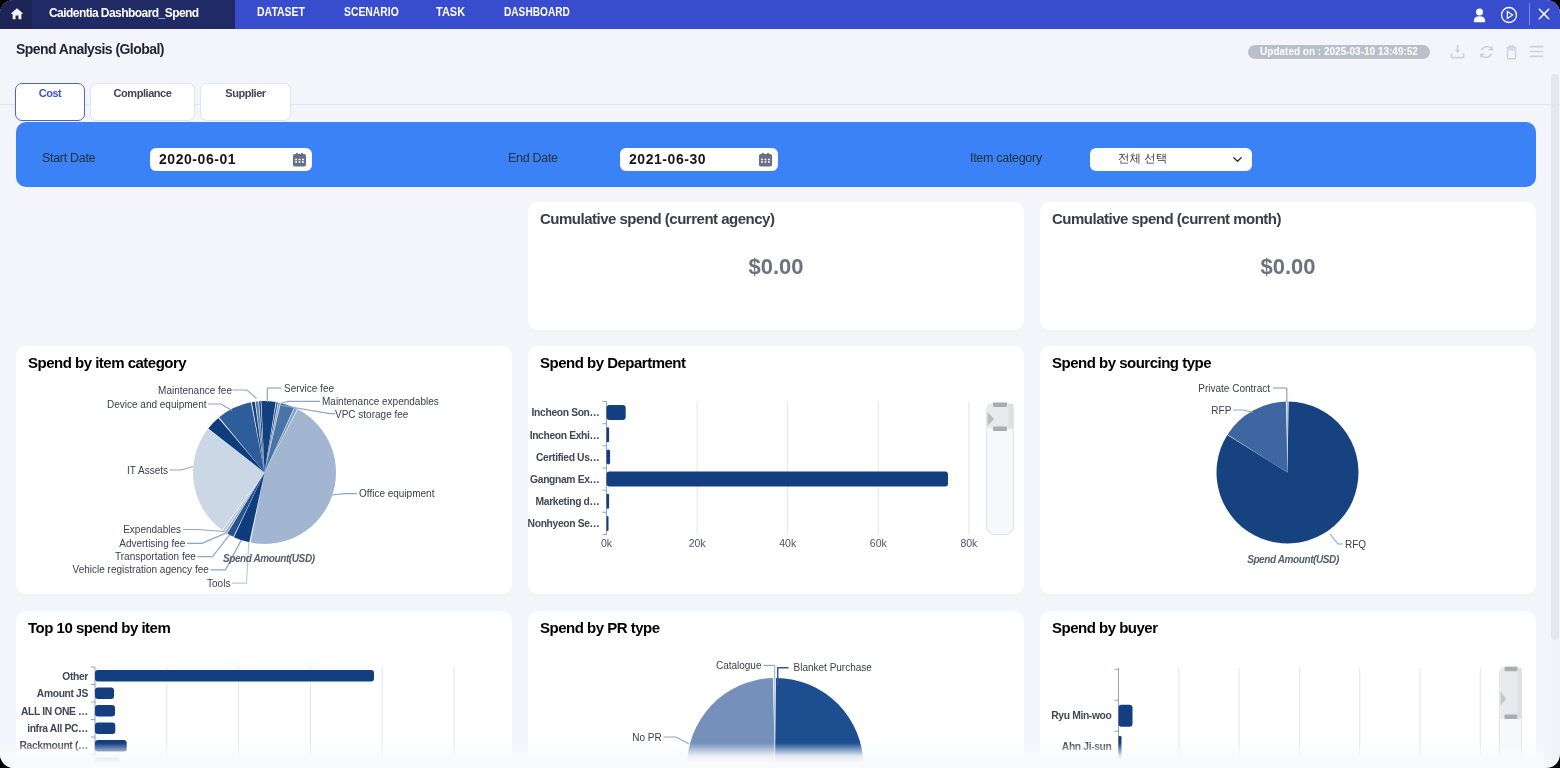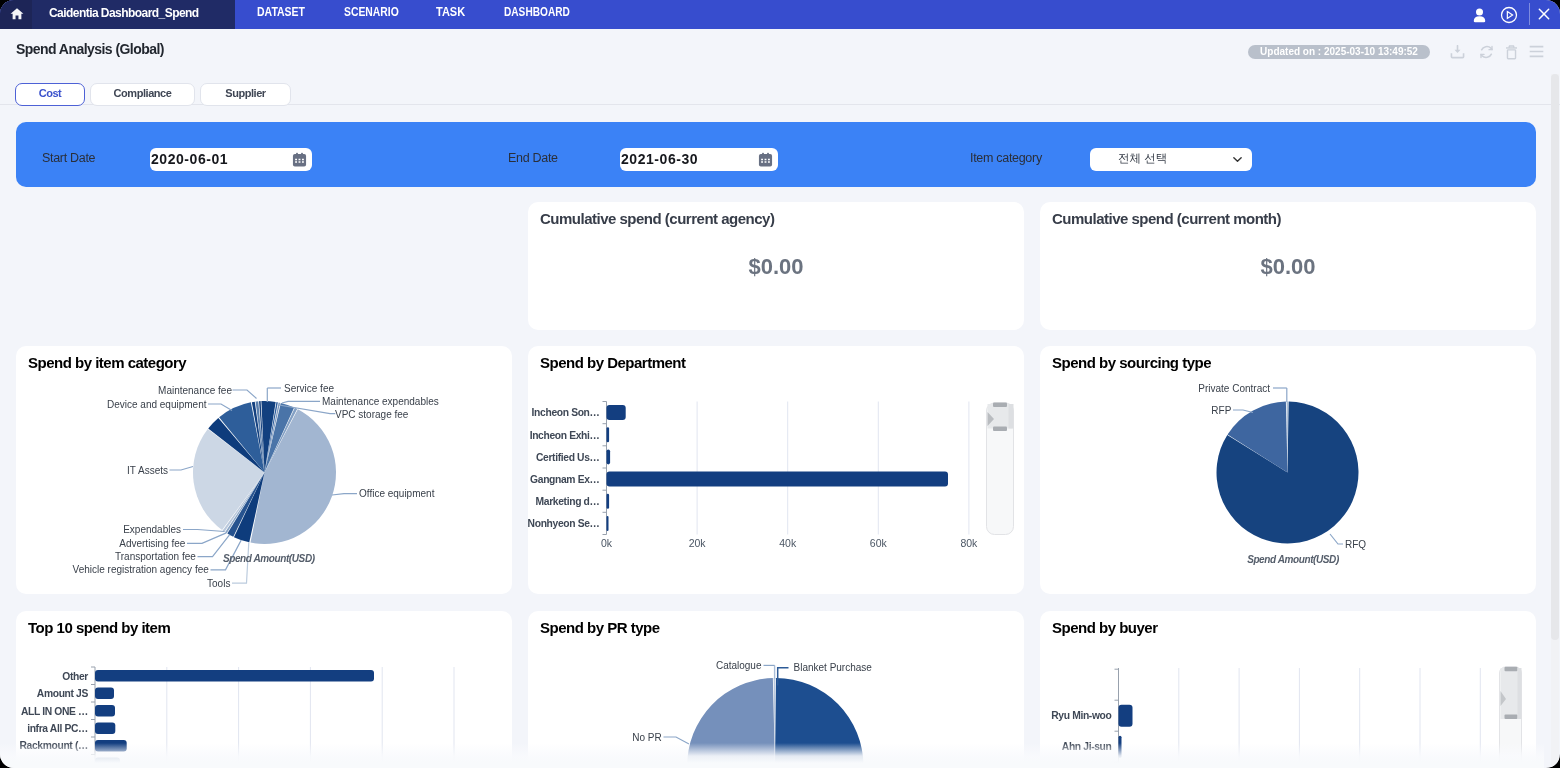--- a/index.html
+++ b/index.html
@@ -10,27 +10,27 @@
 #homeblk { position:absolute; left:0; top:0; width:32px; height:29px; background:#1d2557; }
 #titleblk { position:absolute; left:32px; top:0; width:203px; height:29px; background:#202b66; }
 #navtitle { position:absolute; left:17px; top:0; height:29px; line-height:26px; color:#fff; font-size:12px; font-weight:bold; letter-spacing:-0.55px; }
 .navitem { position:absolute; top:0; height:29px; line-height:25px; color:#fff; font-size:12.5px; font-weight:bold; transform-origin:left center; }
 
 #pagetitle { position:absolute; left:16px; top:41px; font-size:14px; font-weight:bold; letter-spacing:-0.55px; color:#22272f; }
 #badge { position:absolute; left:1248px; top:44.5px; width:182px; height:14px; background:#b9c0cb; border-radius:7px; color:#fff; font-size:10px; font-weight:bold; text-align:center; line-height:14.5px; }
 .hicon { position:absolute; top:45px; }
 
 #tabrow { position:absolute; left:0; top:104px; width:1560px; border-bottom:1px solid #e3e5ec; }
-.tab { position:absolute; height:23px; background:#fff; border:1px solid #e1e4ec; border-radius:7px; font-size:11px; font-weight:bold; letter-spacing:-0.45px; color:#3f4654; text-align:center; line-height:18px; }
+.tab { position:absolute; height:38px; background:#fff; border:1px solid #e1e4ec; border-radius:7px; font-size:11px; font-weight:bold; letter-spacing:-0.45px; color:#3f4654; text-align:center; line-height:18px; }
 .tab.active { border:1.5px solid #4d61d6; color:#3b52cc; }
 
 #filter { position:absolute; left:16px; top:122px; width:1520px; height:65px; background:#3b82f6; border-radius:10px; }
 .flabel { position:absolute; font-size:12.5px; letter-spacing:-0.3px; color:#2a2f3a; top:29px; line-height:14px; }
 .finput { position:absolute; top:26px; height:23px; background:#fff; border-radius:6px; }
-.fdate { font-size:14px; font-weight:bold; letter-spacing:0.55px; color:#16181d; line-height:23px; padding-left:1px; }
+.fdate { font-size:14px; font-weight:bold; letter-spacing:0.55px; color:#16181d; line-height:23px; padding-left:9px; }
 
 .card { position:absolute; width:496px; background:#fff; border-radius:10px; }
 .kpi { top:202px; height:128px; }
 .kpititle { position:absolute; left:12px; top:8px; font-size:15px; font-weight:bold; letter-spacing:-0.5px; color:#373d49; }
 .kpival { position:absolute; left:0; width:100%; top:54px; text-align:center; font-size:22px; font-weight:bold; color:#6b7380; line-height:22px; }
 .row2 { top:346px; height:248px; }
 .row3 { top:611px; height:248px; }
 .ctitle { position:absolute; left:12px; top:8px; font-size:15px; font-weight:bold; letter-spacing:-0.5px; color:#000000; }
 .chart { position:absolute; left:0; top:0; }
 svg text { font-family:"Liberation Sans", sans-serif; }

